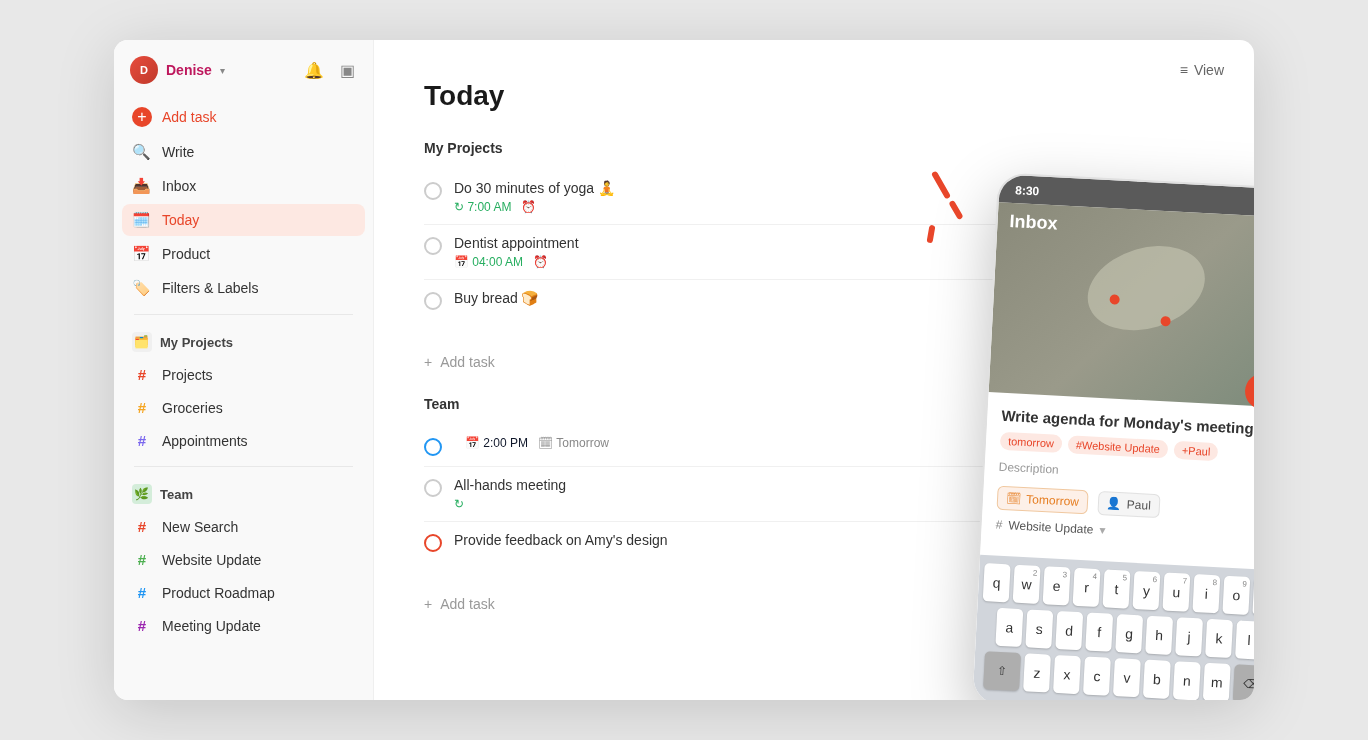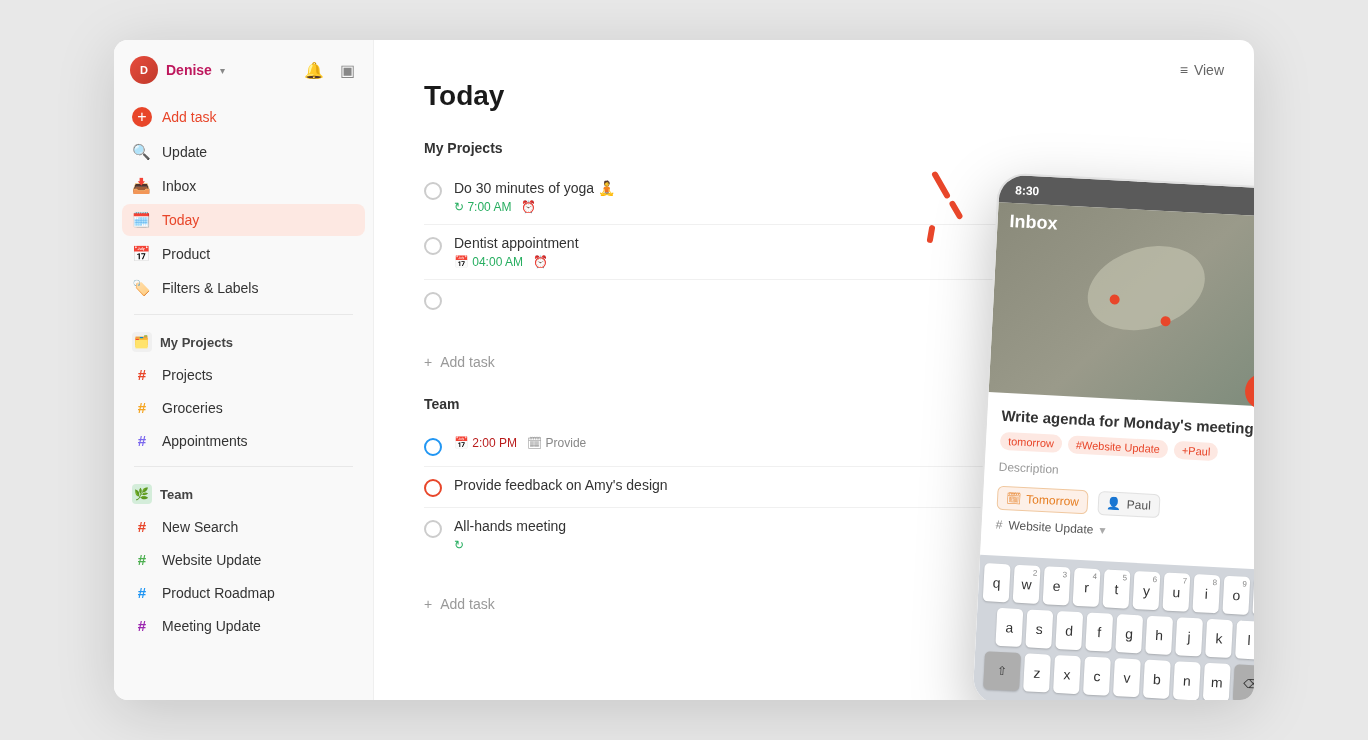--- a/index.html
+++ b/index.html
@@ -233,21 +233,21 @@
       align-items: center;
       gap: 10px;
       font-size: 12px;
     }
     .meta-time {
       display: flex;
       align-items: center;
       gap: 4px;
       color: #27ae60;
     }
-    .meta-time.blue { color: #b91c1c; }
+    .meta-time.blue { color: #0f172a; margin-left: 11px; }
     .meta-alarm { color: #888; }
     .meta-calendar { color: #888; }
     .add-task-inline {
       display: flex;
       align-items: center;
       gap: 8px;
       padding: 10px 0;
       color: #999;
       cursor: pointer;
       font-size: 14px;
@@ -482,21 +482,21 @@
     </div>
 
     <div class="sidebar-nav">
       <div class="add-task-btn">
         <div class="add-task-circle">+</div>
         <span>Add task</span>
       </div>
 
       <div class="nav-item">
         <span class="nav-icon">🔍</span>
-        <span>Update</span>
+        <span>Write</span>
       </div>
       <div class="nav-item">
         <span class="nav-icon">📥</span>
         <span>Inbox</span>
       </div>
       <div class="nav-item active">
         <span class="nav-icon">🗓️</span>
         <span>Today</span>
       </div>
       <div class="nav-item">
@@ -582,54 +582,57 @@
           <div class="task-name">Dentist appointment</div>
           <div class="task-meta">
             <span class="meta-time">📅 04:00 AM</span>
             <span class="meta-alarm">⏰</span>
           </div>
         </div>
       </div>
 
       <div class="task-item">
         <div class="task-checkbox"></div>
+        <div class="task-content">
+          <div class="task-name">Buy bread 🍞</div>
+        </div>
       </div>
     </div>
     <div class="add-task-inline">
       <span>+</span>
       <span>Add task</span>
     </div>
 
     <div class="section-title" style="margin-top:16px;">Team</div>
     <div class="task-list">
 
       <div class="task-item">
         <div class="task-checkbox blue"></div>
         <div class="task-content">
           <div class="task-meta">
             <span class="meta-time blue">📅 2:00 PM</span>
-            <span class="meta-calendar">🗓 Provide</span>
+            <span class="meta-calendar">🗓 Tomorrow</span>
           </div>
-        </div>
-      </div>
-
-      <div class="task-item">
-        <div class="task-checkbox red"></div>
-        <div class="task-content">
-          <div class="task-name">Provide feedback on Amy's design</div>
         </div>
       </div>
 
       <div class="task-item">
         <div class="task-checkbox"></div>
         <div class="task-content">
           <div class="task-name">All-hands meeting</div>
           <div class="task-meta">
             <span class="meta-time">↻</span>
           </div>
+        </div>
+      </div>
+
+      <div class="task-item">
+        <div class="task-checkbox red"></div>
+        <div class="task-content">
+          <div class="task-name">Provide feedback on Amy's design</div>
         </div>
       </div>
     </div>
     <div class="add-task-inline">
       <span>+</span>
       <span>Add task</span>
     </div>
 
     <div class="phone-mockup">
 

